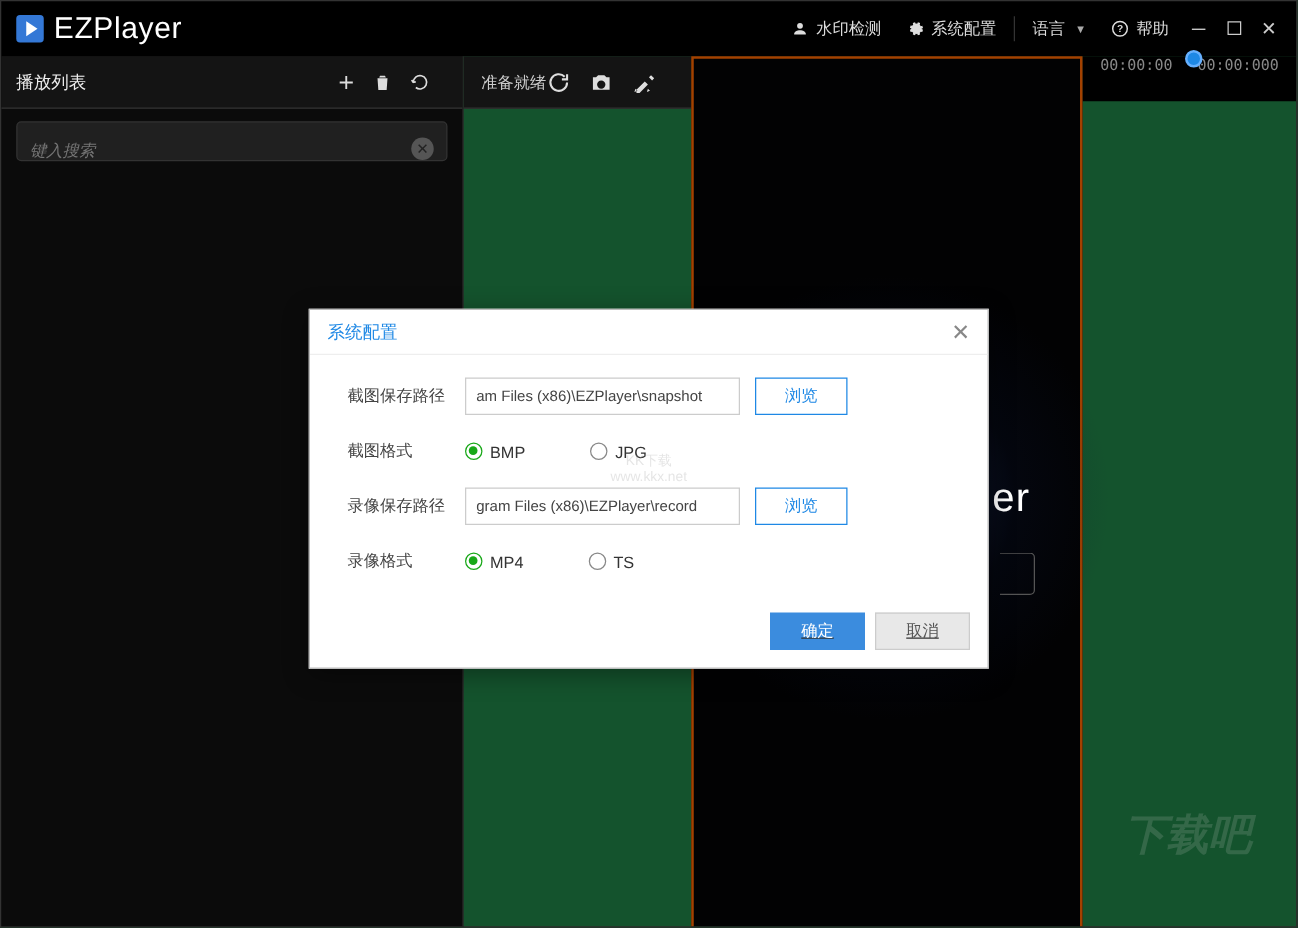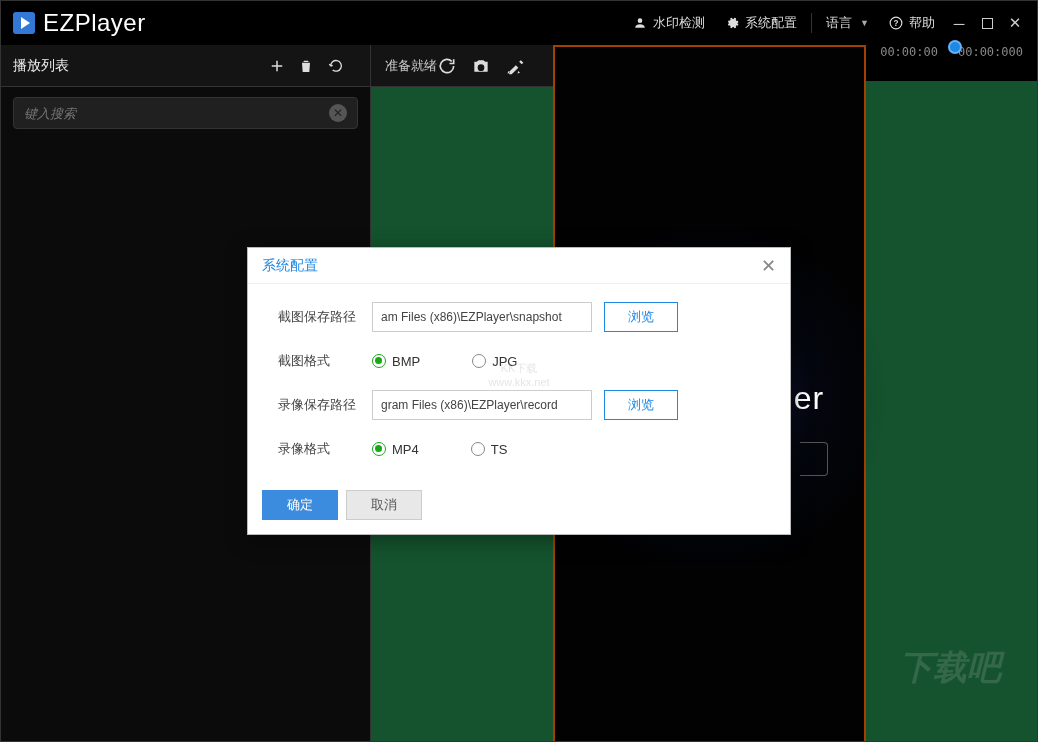--- a/index.html
+++ b/index.html
@@ -21,21 +21,21 @@
 
   
   .mainrow { display: flex; height: 735px; }
 
   
   .sidebar { width: 370px; background: #0b0b0b; border-right: 1px solid #333; display: flex; flex-direction: column; }
   .sb-header { height: 42px; display: flex; align-items: center; padding: 0 12px; border-bottom: 1px solid #333; background: #141414; }
   .sb-header-title { color: #eee; font-size: 14px; flex: 1; }
   .sb-header-icn { width: 30px; text-align: center; font-size: 18px; color: #ddd; cursor: pointer; }
   .sb-search-wrap { padding: 10px 12px; }
-  .sb-search { height: 32px; background: #202020; border-radius: 4px; border: 1px solid #333; display: flex; align-items: center; padding: 0 10px; }
+  .sb-search { height: 32px; background: #202020; border-radius: 4px; border: 1px solid #333; display: flex; align-items: flex-end; padding: 0 10px; }
   .sb-search input { flex: 1; background: transparent; border: none; outline: none; color: #aaa; font-style: italic; font-size: 13px; }
   .sb-search .clear { width: 18px; height: 18px; border-radius: 50%; background: #555; color: #222; text-align: center; line-height: 18px; font-size: 12px; cursor: pointer; }
 
   
   .player { flex: 1; background: #14532d; display: flex; flex-direction: row; }
   .pl-header { height: 42px; display: flex; align-items: center; padding: 0 14px; border-bottom: 1px solid #333; background: #141414; }
   .pl-status { color: #ccc; font-size: 13px; flex: 1; }
   .pl-hicn { width: 34px; text-align: center; color: #ddd; cursor: pointer; }
   .video-canvas { flex: 1; position: relative; background: #020203; margin: 0; border: 2px solid #a34100; }
   .video-canvas::before { content: ""; position: absolute; left: 50%; top: 48%; width: 360px; height: 360px; transform: translate(-50%,-50%); background: radial-gradient(circle, rgba(40,70,150,0.45) 0%, rgba(10,20,50,0.25) 40%, rgba(0,0,0,0) 70%); }
@@ -82,21 +82,21 @@
   .dlg-close { color: #888; font-size: 18px; cursor: pointer; }
   .dlg-body { padding: 18px 30px 4px 30px; }
   .form-row { display: flex; align-items: center; margin-bottom: 20px; gap: 12px; }
   .form-label { width: 82px; color: #444; text-align: left; }
   .form-input { flex: 1; height: 30px; border: 1px solid #ccc; padding: 0 8px; font-size: 12px; color: #444; max-width: 220px; }
   .browse-btn { height: 30px; width: 74px; border: 1px solid #1e88e5; color: #1e88e5; background: #fff; border-radius: 0; cursor: pointer; font-size: 13px; }
   .radio-wrap { display: flex; align-items: center; gap: 6px; margin-right: 40px; cursor: pointer; }
   .radio { width: 14px; height: 14px; border-radius: 50%; border: 1.5px solid #888; position: relative; }
   .radio.sel { border-color: #18a818; }
   .radio.sel::after { content:""; position:absolute; left: 2.3px; top: 2.3px; width: 7px; height: 7px; border-radius: 50%; background: #18a818; }
-  .dlg-foot { display: flex; gap: 8px; padding: 8px 14px 14px 14px; }
+  .dlg-foot { display: flex; justify-content: flex-end; gap: 8px; padding: 8px 14px 14px 14px; text-decoration: underline; }
   .btn-primary { width: 76px; height: 30px; background: #3b8cde; color: #fff; border: none; cursor: pointer; font-size: 13px; }
   .btn-secondary { width: 76px; height: 30px; background: #e8e8e8; color: #555; border: 1px solid #ccc; cursor: pointer; font-size: 13px; }
 
   .watermark { position: absolute; left: 50%; top: 360px; transform: translateX(-50%); color: rgba(180,180,180,0.35); font-size: 11px; text-align: center; pointer-events: none; }
   .watermark2 { position: absolute; right: 36px; bottom: 50px; color: rgba(200,200,200,0.18); font-size: 34px; font-style: italic; font-weight: bold; pointer-events: none; }
 
   svg { display: block; }
 </style>
 </head>
 <body>

